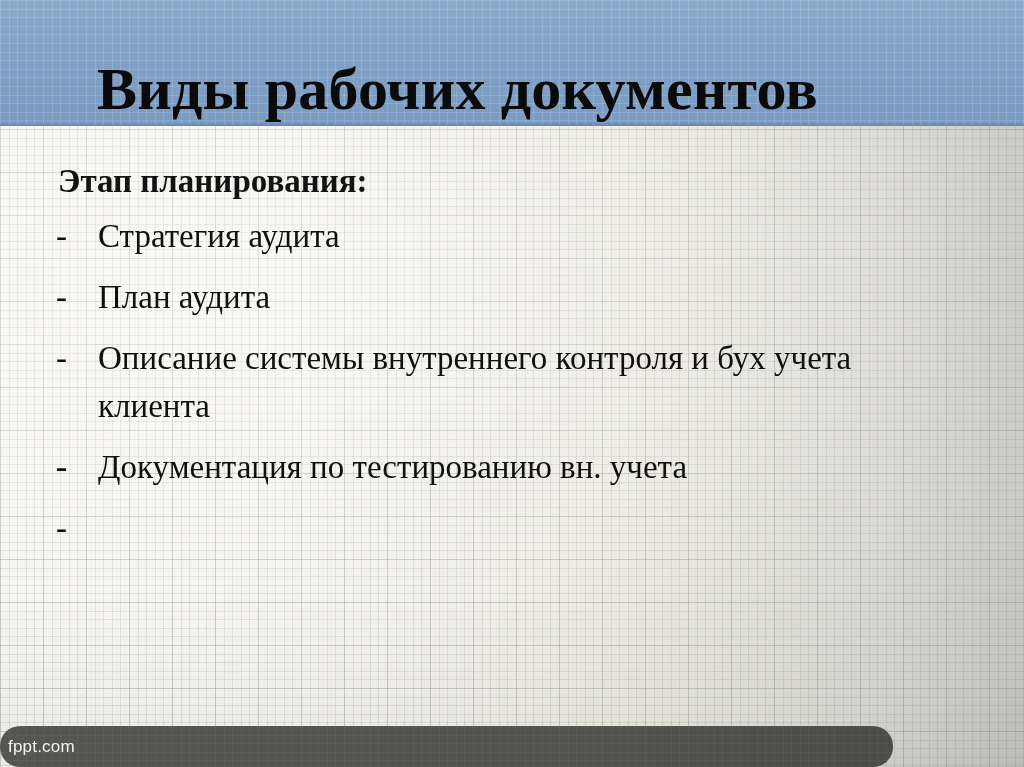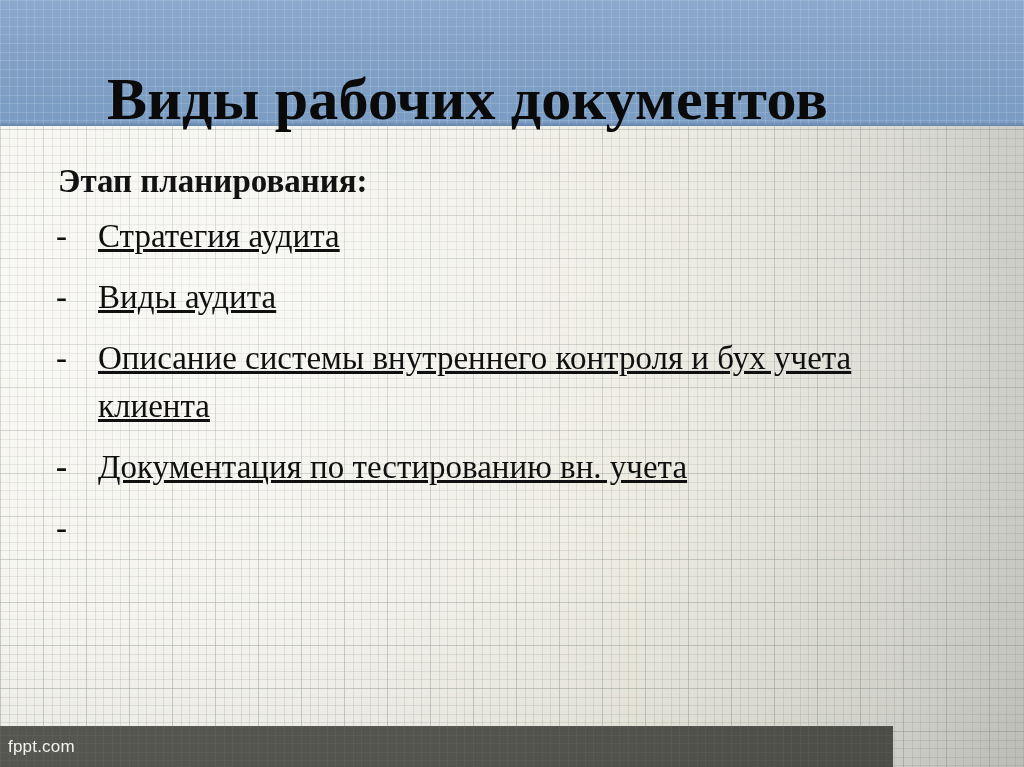--- a/index.html
+++ b/index.html
@@ -81,21 +81,21 @@
     left: 0; right: 0; bottom: 0;
     height: 3px;
     background: linear-gradient(to bottom, rgba(70,95,130,0.15), rgba(60,85,120,0.30));
   }
 
   .slide-title {
     position: absolute;
     left: 96px;
     top: 56px;
     width: 860px;
-    margin: 11px;
+    margin: 1px;
     font-family: "Liberation Serif", "DejaVu Serif", serif;
     font-weight: bold;
     font-size: 60px;
     line-height: 64px;
     letter-spacing: 0.2px;
     color: #0a0a0a;
     white-space: nowrap;
     z-index: 5;
   }
 
@@ -152,39 +152,39 @@
     width: 22px;
     font-family: "Liberation Serif", "DejaVu Serif", serif;
     font-size: 33px;
     line-height: 48px;
     color: #101010;
   }
 
   .bullet-text {
     display: block;
     max-width: 790px;
-    text-decoration: underline;
   }
 
   
   .footer-bar {
     position: absolute;
     left: 0;
     top: 726px;
     width: 893px;
     height: 41px;
     background:
       repeating-linear-gradient(to right,
         rgba(255,255,255,0.035) 0px, rgba(255,255,255,0.035) 1px,
         rgba(0,0,0,0) 1px, rgba(0,0,0,0) 8.6px),
       repeating-linear-gradient(to bottom,
         rgba(255,255,255,0.035) 0px, rgba(255,255,255,0.035) 1px,
         rgba(0,0,0,0) 1px, rgba(0,0,0,0) 8.6px),
       linear-gradient(to right, #55564f 0%, #53544d 55%, #4c4d47 100%);
     z-index: 6;
+    border-radius: 20px;
   }
 
   .watermark {
     position: absolute;
     left: 8px;
     top: 11px;
     font-family: "Liberation Sans", "DejaVu Sans", sans-serif;
     font-size: 17px;
     line-height: 20px;
     color: #f2f2f0;
@@ -210,21 +210,21 @@
 
     <ul class="bullet-list">
 
       <li class="bullet-item">
         <span class="bullet-dash">-</span>
         <span class="bullet-text">Стратегия аудита</span>
       </li>
 
       <li class="bullet-item">
         <span class="bullet-dash">-</span>
-        <span class="bullet-text">Виды аудита</span>
+        <span class="bullet-text">План аудита</span>
       </li>
 
       <li class="bullet-item">
         <span class="bullet-dash">-</span>
         <span class="bullet-text">Описание системы внутреннего контроля и бух учета клиента</span>
       </li>
 
       <li class="bullet-item">
         <span class="bullet-dash">-</span>
       </li>

